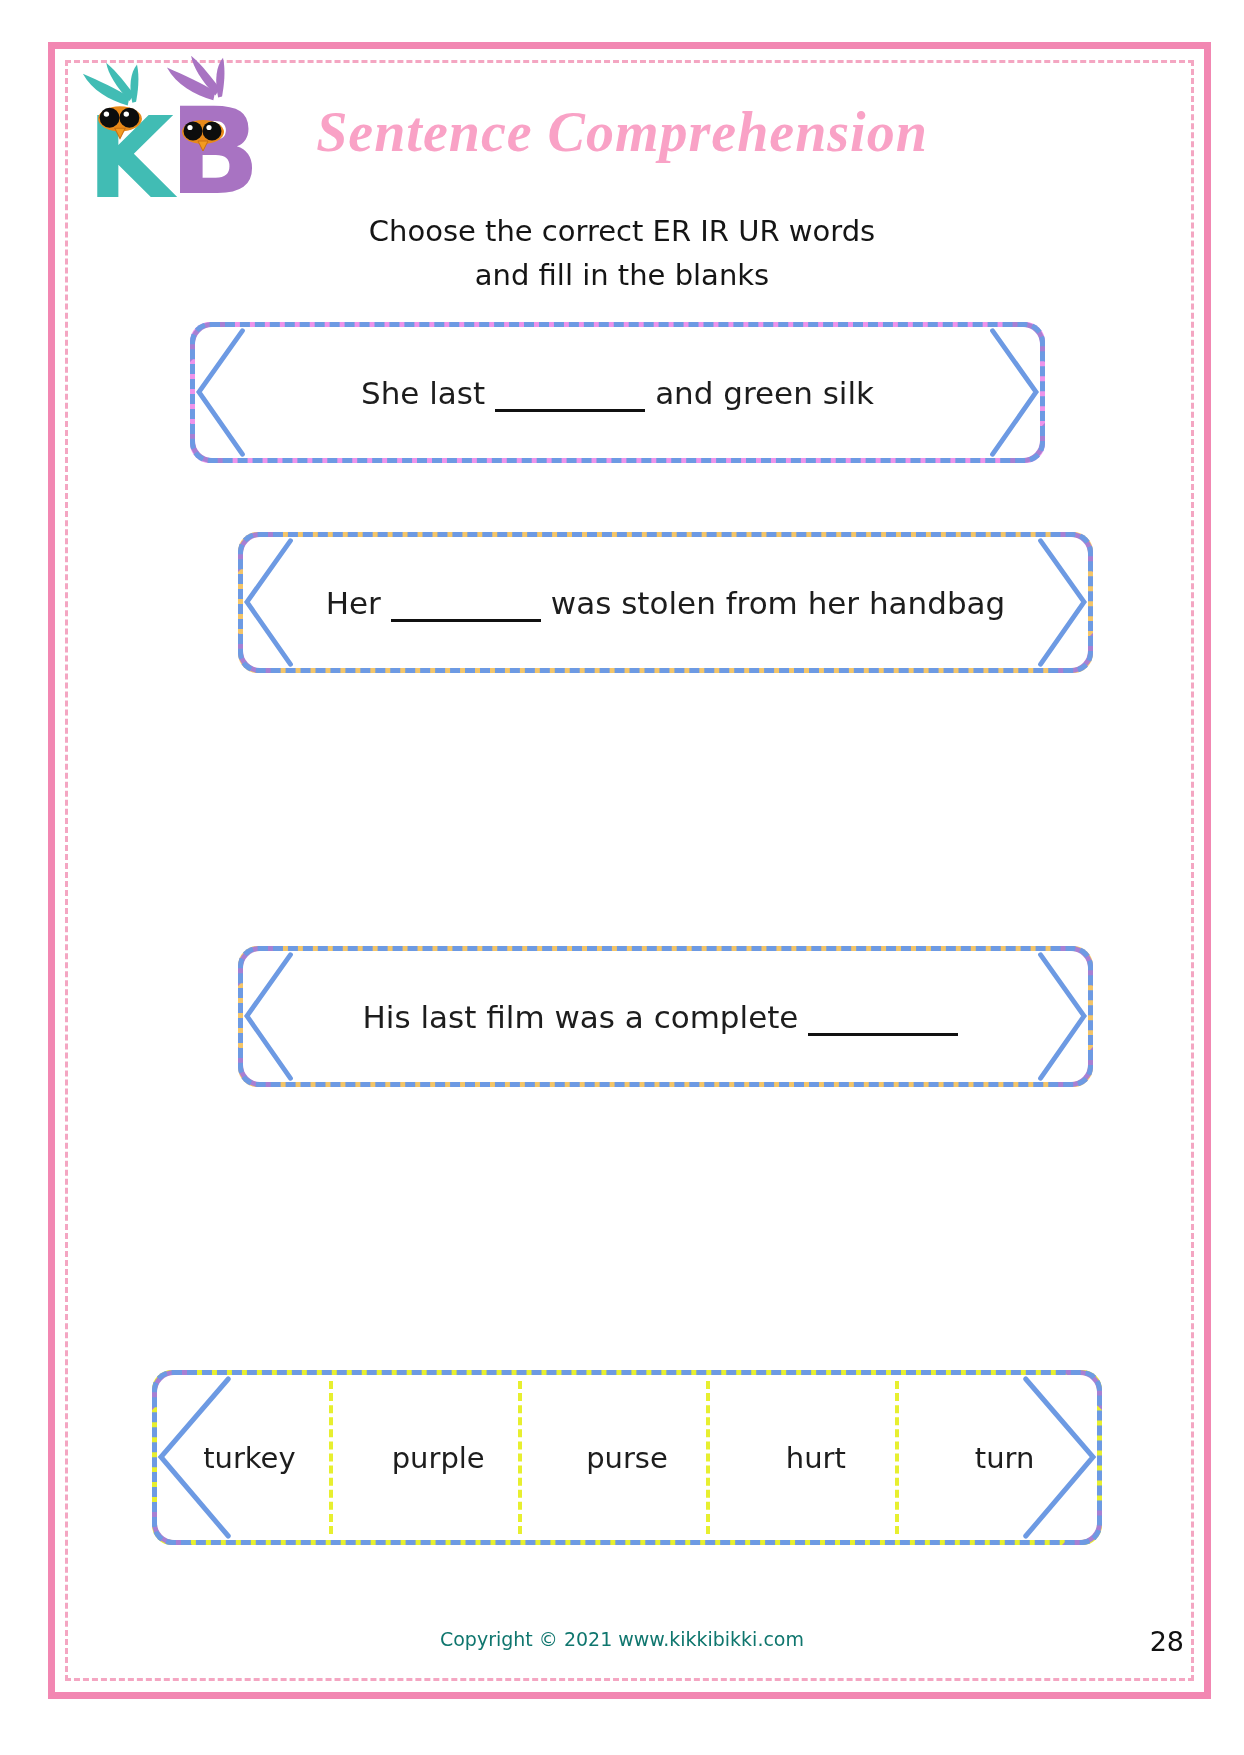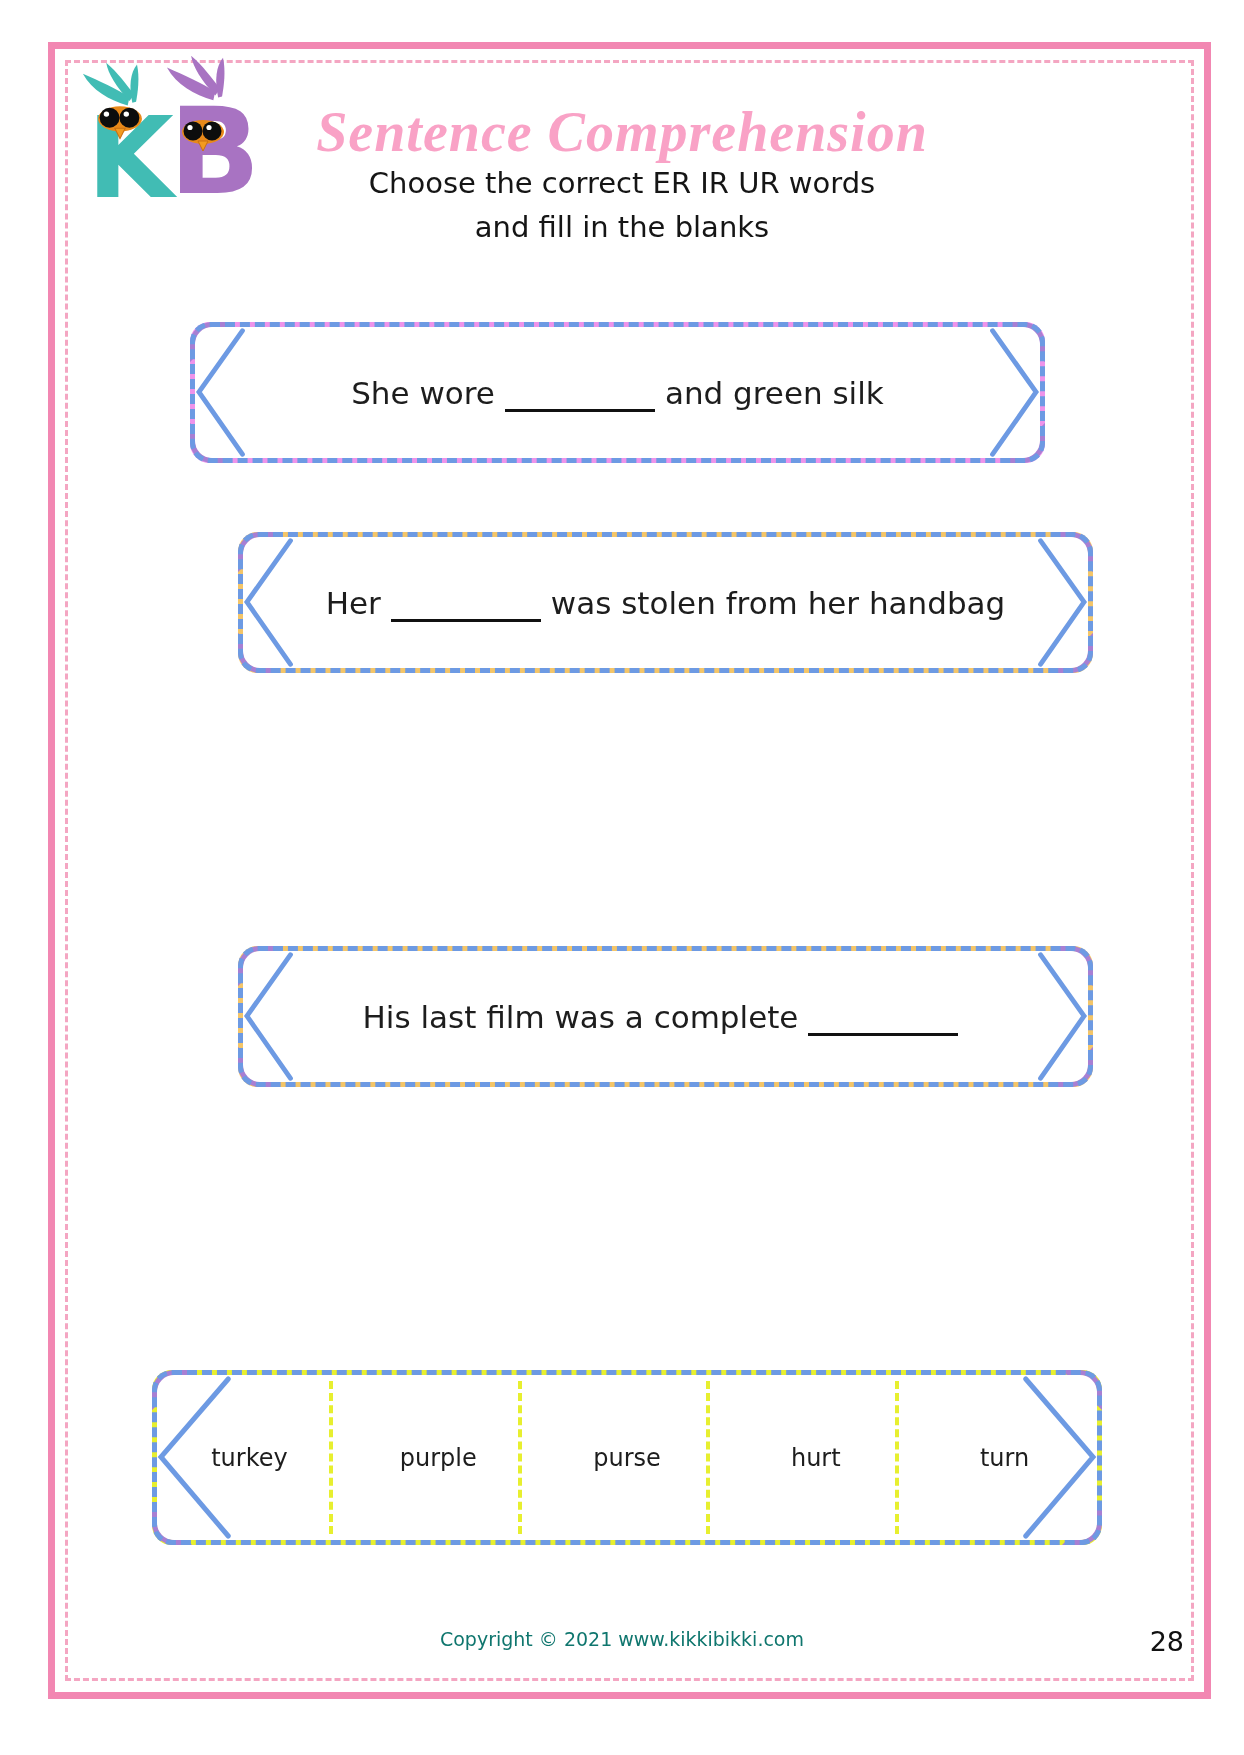--- a/index.html
+++ b/index.html
@@ -32,21 +32,21 @@
   .crest-k{left:-4px;top:-4px;width:56px;height:48px;color:var(--logo-teal);}
   .crest-b{left:80px;top:-12px;width:58px;height:52px;color:var(--logo-purple);}
   .face-k{left:12px;top:38px;width:46px;height:38px;}
   .face-b{left:96px;top:52px;width:44px;height:36px;}
 
   .title{
     position:absolute;left:0;right:0;top:84px;text-align:center;
     font-family:"Liberation Serif","DejaVu Serif",serif;font-style:italic;font-weight:600;
     font-size:56px;color:var(--title-pink);letter-spacing:1px;margin:16px;
   }
-  .subtitle{position:absolute;left:0;right:0;text-align:center;font-size:29px;color:#151515;}
+  .subtitle{position:absolute;left:0;right:0;text-align:center;font-size:29px;color:#151515;margin-top:48px;}
   .subtitle.l1{top:166px;}
   .subtitle.l2{top:210px;}
 
   
   .sbox{
     position:absolute;left:190px;width:855px;height:141px;box-sizing:border-box;
     border-radius:20px;background:#fff;
   }
   .sbox.pink{border:5px solid var(--box-pink);}
   .sbox.gold{border:5px solid var(--box-gold);margin-left:48px;}
@@ -72,21 +72,21 @@
   
   .bank{
     position:absolute;left:152px;top:1370px;width:950px;height:175px;box-sizing:border-box;
     border:5px solid var(--bank-yellow);border-radius:20px;background:#fff;display:flex;
   }
   .bank .dash-overlay{
     position:absolute;inset:-5px;border:5px dashed var(--dash-blue);border-radius:20px;pointer-events:none;
   }
   .bank .cell{
     flex:1;display:flex;align-items:center;justify-content:center;
-    font-size:24px;border-right:4px dashed var(--bank-yellow);margin:6px 13px;
+    font-size:29px;border-right:4px dashed var(--bank-yellow);margin:6px 13px;
   }
   .bank .cell:last-child{border-right:none;}
 
   .footer{position:absolute;left:0;right:0;top:1628px;text-align:center;font-size:19px;color:#0f766e;}
   .page-number{position:absolute;right:60px;top:1626px;font-size:27px;color:#111;}
 </style>
 </head>
 <body>
 
 <div class="page">
@@ -132,21 +132,21 @@
     <div class="corner c-tl"></div>
     <div class="corner c-tr"></div>
     <div class="corner c-bl"></div>
     <div class="corner c-br"></div>
     <div class="dash-overlay"></div>
     <svg class="chev" viewBox="0 0 855 141" preserveAspectRatio="none">
       <polyline points="48,4 4,70 48,137" fill="none" stroke="#6d9ae3" stroke-width="5" stroke-linecap="round"></polyline>
       <polyline points="807,4 851,70 807,137" fill="none" stroke="#6d9ae3" stroke-width="5" stroke-linecap="round"></polyline>
     </svg>
     <div class="text">
-      <span>She wore</span>
+      <span>She last</span>
         <span class="blank"></span>
         <span>and green silk</span>
     </div>
   </div>
 
   <div class="sbox gold" style="top:532px">
     <div class="corner c-tl"></div>
     <div class="corner c-tr"></div>
     <div class="corner c-bl"></div>
     <div class="corner c-br"></div>

